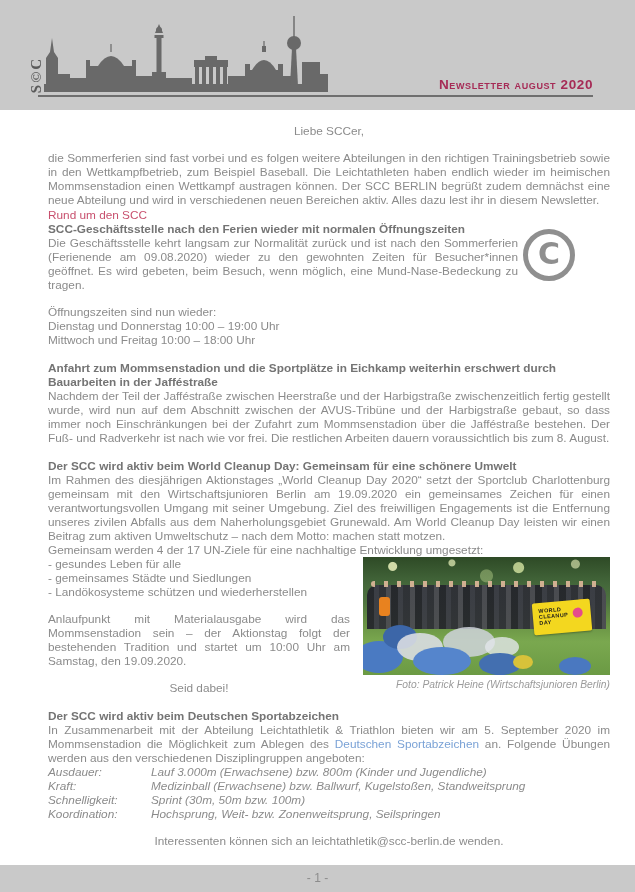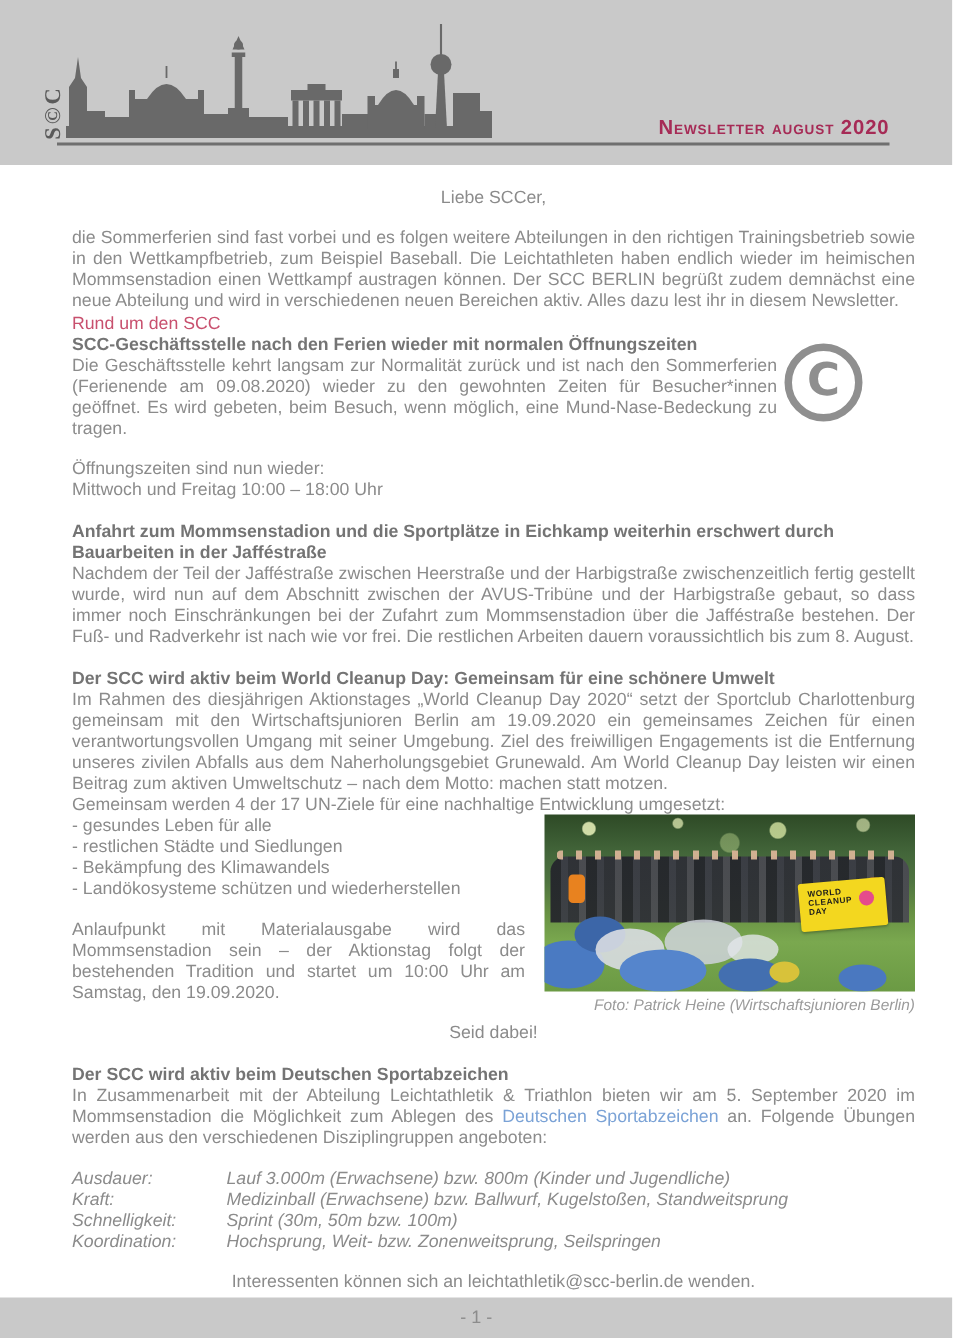--- a/index.html
+++ b/index.html
@@ -25,21 +25,21 @@
   
   .content{position:absolute;top:110px;left:48px;width:562px;padding-top:14px;}
   p{margin:0;text-align:center;}
   .just{text-align:justify;}
   .gap{margin-top:13px;}
   .sec{margin-top:14px;}
   .kicker{color:#c8506e;}
   .shead{font-weight:bold;color:#747474;}
   .office-para{padding-right:92px;}
   .link{color:#7aa2d6;cursor:pointer;}
-  .schedule{margin-top:13px;display:grid;grid-template-columns:103px auto;
+  .schedule{display:grid;grid-template-columns:103px auto;
             font-style:italic;row-gap:0;}
   .clear{clear:both;}
 
   
   .c-logo{position:absolute;left:523px;top:229px;width:52px;height:52px;border-radius:50%;
           border:5px solid #8f8f8f;box-sizing:border-box;display:flex;align-items:center;
           justify-content:center;z-index:2;}
   .c-logo span{font-family:"DejaVu Sans",sans-serif;font-weight:bold;font-size:30px;
                line-height:30px;color:#8f8f8f;transform:translateY(-1px);}
 
@@ -137,20 +137,21 @@
 
     <p class="salutation">Liebe SCCer,</p>
     <p class="just gap">die Sommerferien sind fast vorbei und es folgen weitere Abteilungen in den richtigen Trainingsbetrieb sowie in den Wettkampfbetrieb, zum Beispiel Baseball. Die Leichtathleten haben endlich wieder im heimischen Mommsenstadion einen Wettkampf austragen können. Der SCC BERLIN begrüßt zudem demnächst eine neue Abteilung und wird in verschiedenen neuen Bereichen aktiv. Alles dazu lest ihr in diesem Newsletter.</p>
 
     <section class="sec" style="margin-top:1px;">
       <div class="kicker">Rund um den SCC</div>
       <div class="shead">SCC-Geschäftsstelle nach den Ferien wieder mit normalen Öffnungszeiten</div>
       <p class="just office-para">Die Geschäftsstelle kehrt langsam zur Normalität zurück und ist nach den Sommerferien (Ferienende am 09.08.2020) wieder zu den gewohnten Zeiten für Besucher*innen geöffnet. Es wird gebeten, beim Besuch, wenn möglich, eine Mund-Nase-Bedeckung zu tragen.</p>
       <div class="gap">
         <div>Öffnungszeiten sind nun wieder:</div>
+        <div>Dienstag und Donnerstag 10:00 – 19:00 Uhr</div>
         <div>Mittwoch und Freitag 10:00 – 18:00 Uhr</div>
       </div>
     </section>
 
     <section class="sec">
       <div class="shead">Anfahrt zum Mommsenstadion und die Sportplätze in Eichkamp weiterhin erschwert durch Bauarbeiten in der Jafféstraße</div>
       <p class="just">Nachdem der Teil der Jafféstraße zwischen Heerstraße und der Harbigstraße zwischenzeitlich fertig gestellt wurde, wird nun auf dem Abschnitt zwischen der AVUS-Tribüne und der Harbigstraße gebaut, so dass immer noch Einschränkungen bei der Zufahrt zum Mommsenstadion über die Jafféstraße bestehen. Der Fuß- und Radverkehr ist nach wie vor frei. Die restlichen Arbeiten dauern voraussichtlich bis zum 8. August.</p>
     </section>
 
     <section class="sec">
@@ -177,22 +178,21 @@
           <div class="ph-flag">
             <span>WORLD CLEANUP DAY</span>
             <i></i>
           </div>
         </div>
         <figcaption class="caption">Foto: Patrick Heine (Wirtschaftsjunioren Berlin)</figcaption>
       </figure>
 
       <div>
         <div>- gesundes Leben für alle</div>
-        <div>- restlichen Städte und Siedlungen</div>
-        <div>- Bekämpfung des Klimawandels</div>
+        <div>- gemeinsames Städte und Siedlungen</div>
         <div>- Landökosysteme schützen und wiederherstellen</div>
       </div>
       <p class="just gap">Anlaufpunkt mit Materialausgabe wird das Mommsenstadion sein – der Aktionstag folgt der bestehenden Tradition und startet um 10:00 Uhr am Samstag, den 19.09.2020.</p>
       <p class="gap">Seid dabei!</p>
     </section>
 
     <section class="sec clear">
       <div class="shead">Der SCC wird aktiv beim Deutschen Sportabzeichen</div>
       <p class="just"><span>In Zusammenarbeit mit der Abteilung Leichtathletik &amp; Triathlon bieten wir am 5. September 2020 im Mommsenstadion die Möglichkeit zum Ablegen des </span><a class="link">Deutschen Sportabzeichen</a><span> an. Folgende Übungen werden aus den verschiedenen Disziplingruppen angeboten:</span></p>
 

